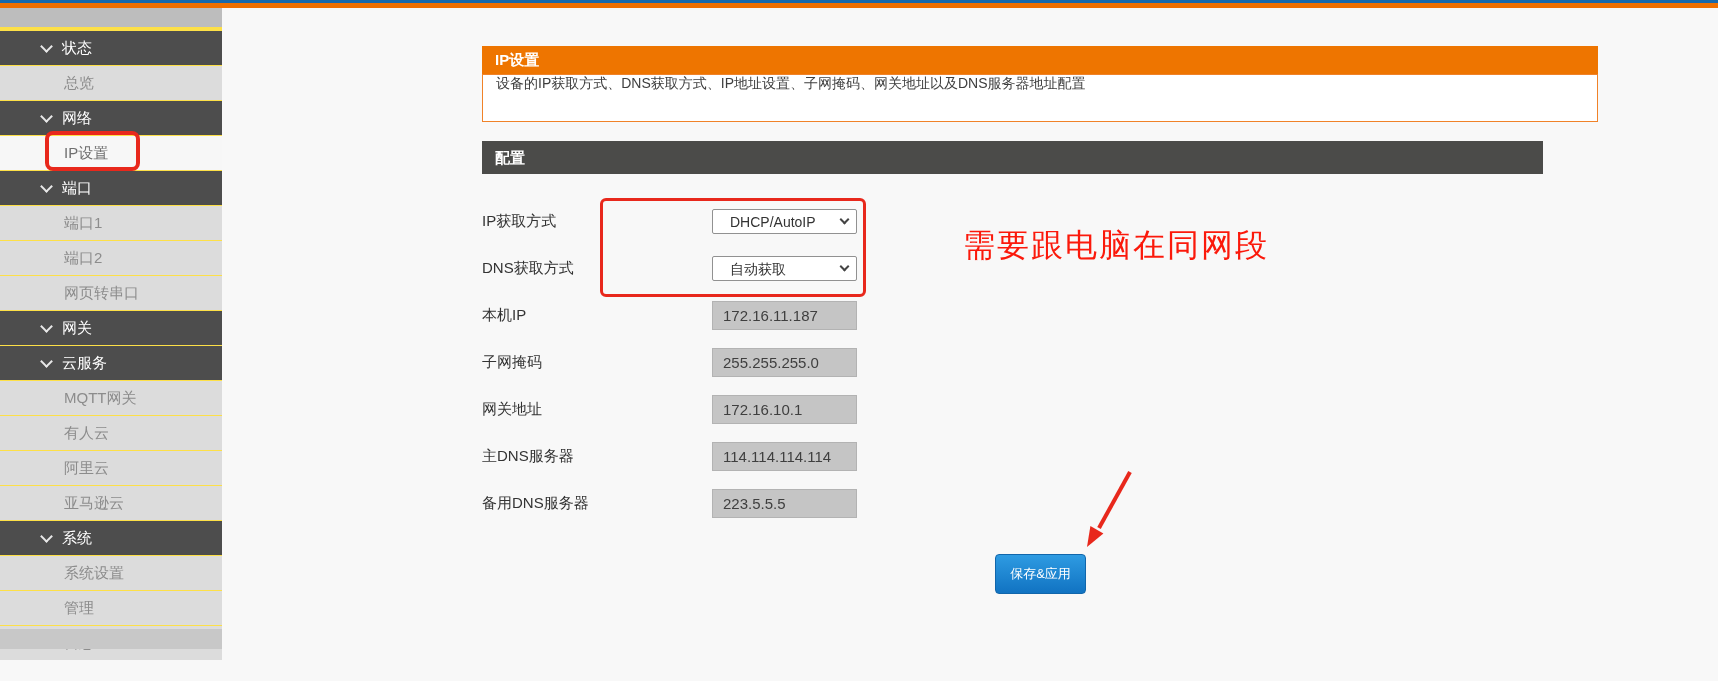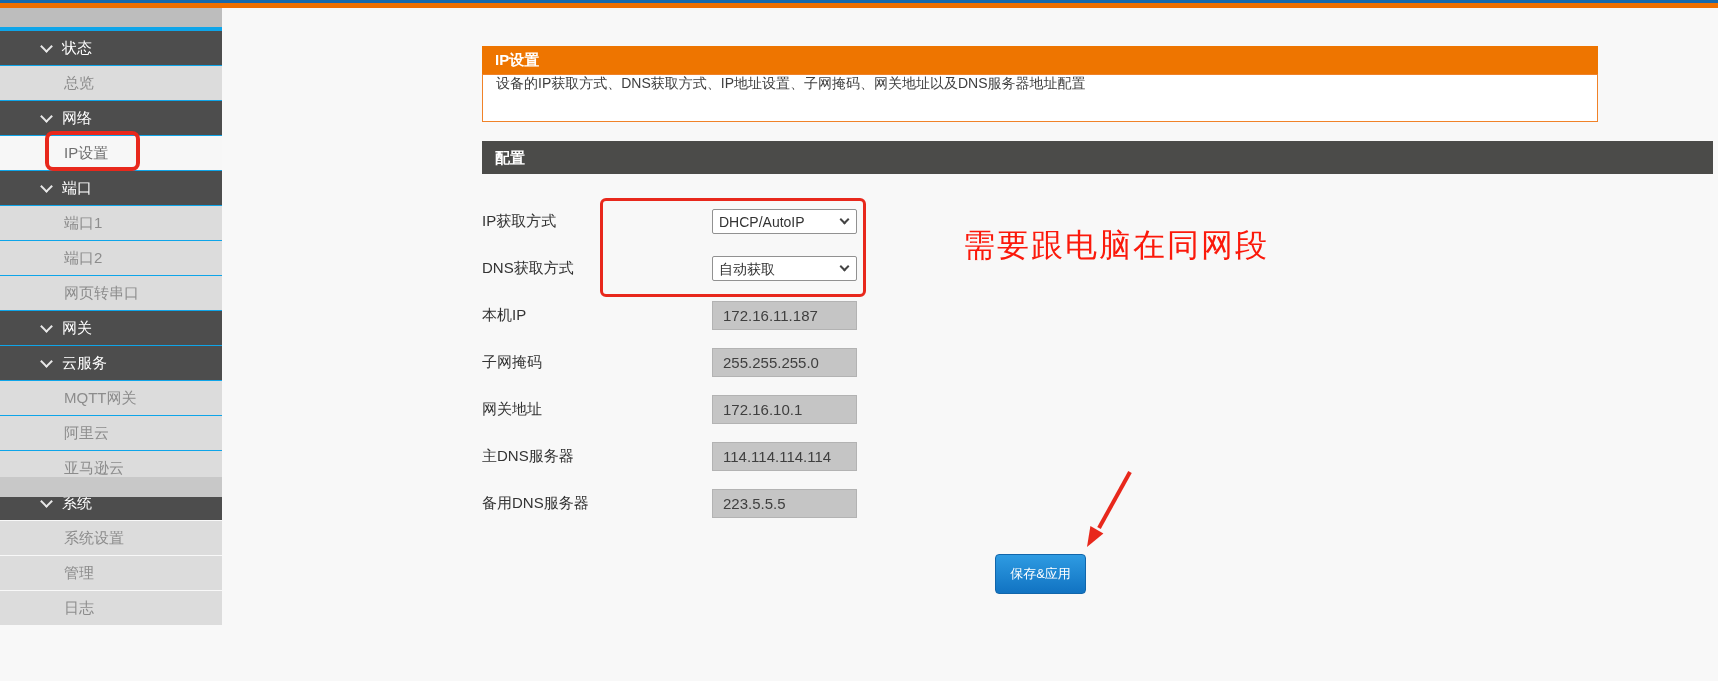--- a/index.html
+++ b/index.html
@@ -4,47 +4,47 @@
 <style>
   * { margin:0; padding:0; box-sizing:border-box; }
   body { font-family:"Liberation Sans","DejaVu Sans",sans-serif; background:#e9e9e9; }
   .screen { position:relative; width:1718px; height:681px; background:#f8f8f8; overflow:hidden; }
 
   
   .strip-blue   { position:absolute; left:0; top:0; width:1718px; height:3px; background:#1769ac; }
   .strip-orange { position:absolute; left:0; top:3px; width:1718px; height:5px; background:#ee6f00; }
 
   
-  .sidebar { position:absolute; left:0; top:8px; width:222px; height:489px; background:#0ea5e9; }
+  .sidebar { position:absolute; left:0; top:8px; width:222px; height:641px; background:#fde047; }
   .sidebar-top { height:19px; background:#bdbdbd; }
   .nav { margin-top:4px; }
   .nav-row { height:34px; margin-bottom:1px; display:flex; align-items:center; font-size:15px; cursor:pointer; }
   .nav-row.group { background:#4d4d4d; color:#ffffff; }
   .nav-row.sub   { background:#dcdcdc; color:#8c8c8c; padding-left:64px; }
   .nav-row.sub.selected { background:#f7f7f7; color:#6f6f6f; }
   .chev { width:9px; height:9px; border-left:2px solid #e8e8e8; border-bottom:2px solid #e8e8e8;
           transform:rotate(-45deg); margin-left:42px; margin-top:-4px; }
   .nav-row.group .lbl { margin-left:11px; }
   .sidebar-bottom { position:absolute; left:0; bottom:0; width:222px; height:20px; background:#c8c8c8; }
 
   
   .sec-header { position:absolute; left:482px; top:46px; width:1116px; height:28px; background:#ee7500;
                 color:#fff; font-size:15px; font-weight:bold; line-height:28px; padding-left:13px; }
   .sec-desc   { position:absolute; left:482px; top:74px; width:1116px; height:48px; background:#ffffff;
                 border:1px solid #f08228; display:flex; align-items:flex-start; padding-left:13px;
                 font-size:14px; color:#3e3e3e; }
-  .cfg-bar    { position:absolute; left:482px; top:141px; width:1231px; height:33px; background:#4b4b49;
+  .cfg-bar    { position:absolute; left:482px; top:141px; width:1061px; height:33px; background:#4b4b49;
                 color:#fff; font-size:15px; font-weight:bold; line-height:33px; padding-left:13px; }
 
   
   .frow { position:absolute; left:482px; width:560px; height:29px; display:flex; align-items:center; }
   .flabel { width:211px; font-size:15px; color:#333333; }
   .selwrap { position:relative; width:145px; height:25px; margin-left:19px; }
   .selwrap select { width:145px; height:25px; border:1px solid #919191; background:#ffffff; color:#333333;
-                    font-size:14px; padding-left:6px; appearance:none; -webkit-appearance:none;
+                    font-size:14px; padding-left:17px; appearance:none; -webkit-appearance:none;
                     border-radius:2px; font-family:inherit; }
   .selchev { position:absolute; right:9px; top:7px; width:7px; height:7px; pointer-events:none;
              border-left:2px solid #444; border-bottom:2px solid #444; transform:rotate(-45deg); }
   .fin { width:145px; height:29px; margin-left:19px; background:#c5c5c5; border:1px solid #b3b3b3;
          font-size:15px; color:#3f3f3f; padding-left:10px; font-family:inherit; }
 
   
   .red-box-sidebar { position:absolute; left:45px; top:131px; width:95px; height:40px;
                      border:4px solid #e8281c; border-radius:8px; z-index:6; pointer-events:none; }
   .red-box-form { position:absolute; left:600px; top:198px; width:266px; height:99px;
@@ -99,20 +99,23 @@
       <div class="nav-row group">
         <span class="chev"></span>
         <span class="lbl">网关</span>
       </div>
       <div class="nav-row group">
         <span class="chev"></span>
         <span class="lbl">云服务</span>
       </div>
       <div class="nav-row sub">
         <span class="lbl">MQTT网关</span>
+      </div>
+      <div class="nav-row sub">
+        <span class="lbl">有人云</span>
       </div>
       <div class="nav-row sub">
         <span class="lbl">阿里云</span>
       </div>
       <div class="nav-row sub">
         <span class="lbl">亚马逊云</span>
       </div>
       <div class="nav-row group">
         <span class="chev"></span>
         <span class="lbl">系统</span>

